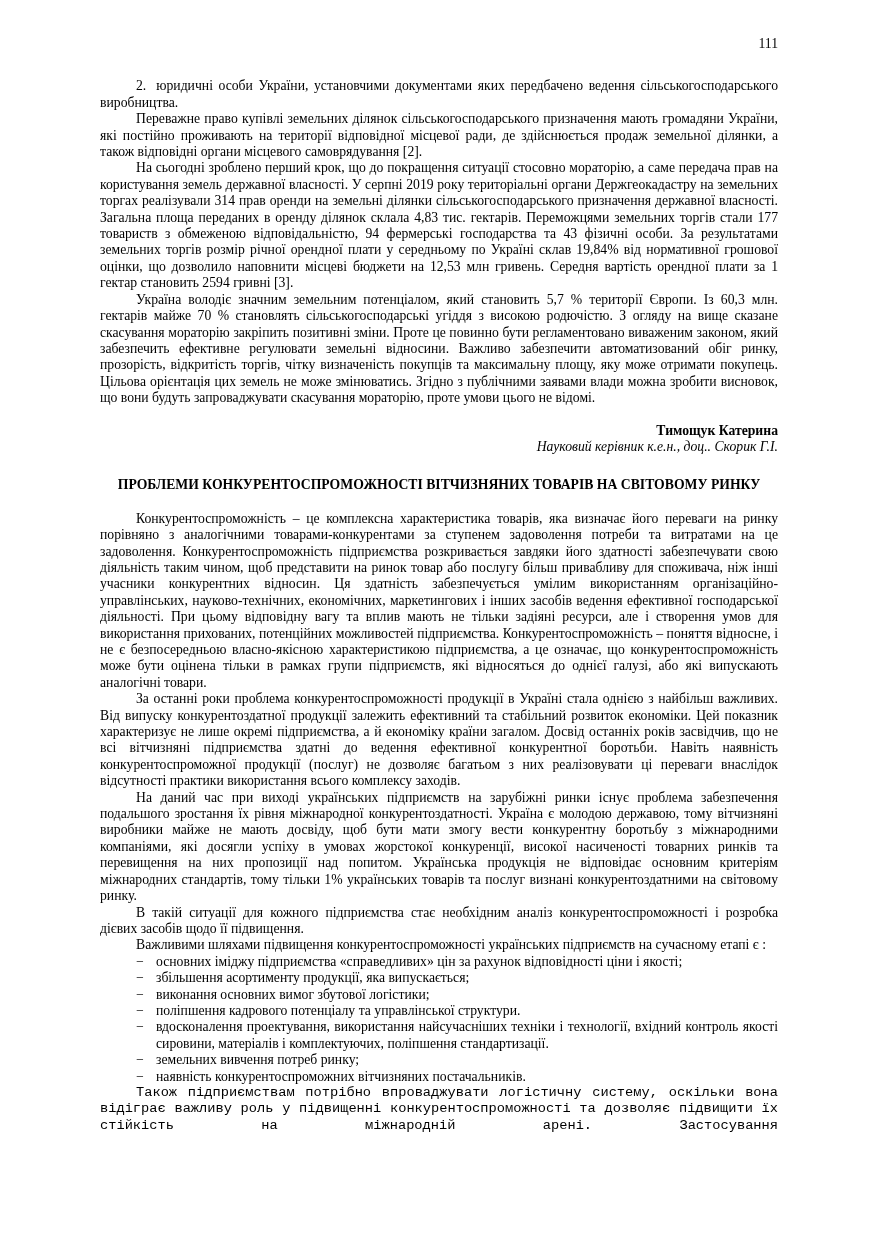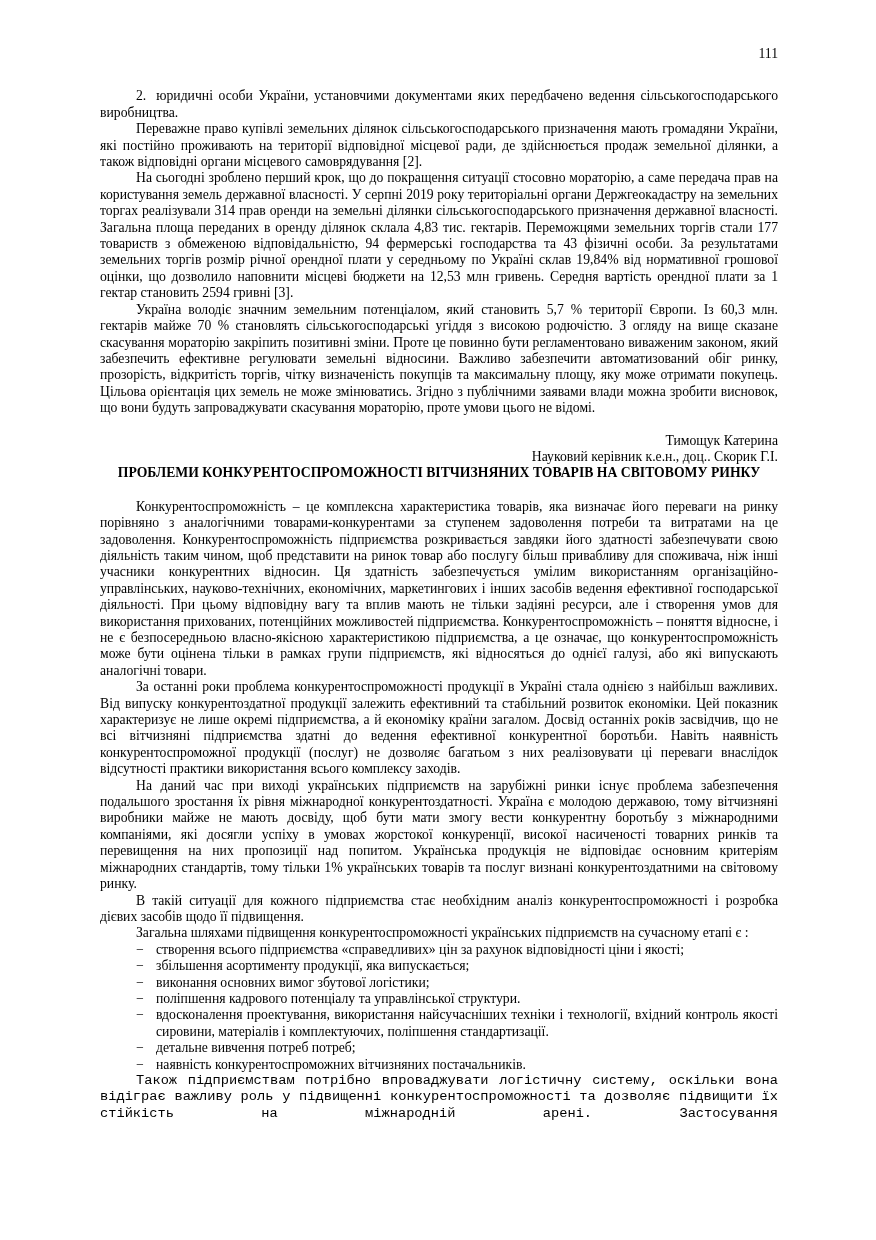--- a/index.html
+++ b/index.html
@@ -6,43 +6,43 @@
   .page {
     position: relative;
     width: 876px;
     height: 1240px;
     box-sizing: border-box;
     background: #ffffff;
     color: #000000;
     font-family: "Liberation Serif", "DejaVu Serif", serif;
     font-size: 13.7px;
     line-height: 16.4px;
-    padding: 46px 98px 30px 100px;
+    padding: 36px 98px 30px 100px;
     overflow: hidden;
   }
   .page-number {
     text-align: right;
     margin: 0 0 26px 0;
   }
   .para {
     margin: 0;
     text-align: justify;
     text-indent: 36px;
   }
   .num {
     margin-right: 10px;
   }
   .byline {
     margin-top: 16px;
     text-align: right;
   }
-  .byline .author { font-weight: normal; }
-  .byline .supervisor { }
+  .byline .author { font-weight: bold; }
+  .byline .supervisor { font-style: italic; }
   .article-title {
-    margin: 0 0 17px 0;
+    margin: 22px 0 17px 0;
     text-align: center;
     font-weight: bold;
     text-indent: 0;
   }
   .bullet-item {
     display: flex;
     padding-left: 36px;
   }
   .bullet-item .marker {
     flex: none;
@@ -75,46 +75,46 @@
     <div class="author">Тимощук Катерина</div>
     <div class="supervisor">Науковий керівник к.е.н., доц.. Скорик Г.І.</div>
   </div>
 
   <p class="para article-title">ПРОБЛЕМИ КОНКУРЕНТОСПРОМОЖНОСТІ ВІТЧИЗНЯНИХ ТОВАРІВ НА СВІТОВОМУ РИНКУ</p>
 
   <p class="para">Конкурентоспроможність – це комплексна характеристика товарів, яка визначає його переваги на ринку порівняно з аналогічними товарами-конкурентами за ступенем задоволення потреби та витратами на це задоволення. Конкурентоспроможність підприємства розкривається завдяки його здатності забезпечувати свою діяльність таким чином, щоб представити на ринок товар або послугу більш привабливу для споживача, ніж інші учасники конкурентних відносин. Ця здатність забезпечується умілим використанням організаційно-управлінських, науково-технічних, економічних, маркетингових і інших засобів ведення ефективної господарської діяльності. При цьому відповідну вагу та вплив мають не тільки задіяні ресурси, але і створення умов для використання прихованих, потенційних можливостей підприємства. Конкурентоспроможність – поняття відносне, і не є безпосередньою власно-якісною характеристикою підприємства, а це означає, що конкурентоспроможність може бути оцінена тільки в рамках групи підприємств, які відносяться до однієї галузі, або які випускають аналогічні товари.</p>
   <p class="para">За останні роки проблема конкурентоспроможності продукції в Україні стала однією з найбільш важливих. Від випуску конкурентоздатної продукції залежить ефективний та стабільний розвиток економіки. Цей показник характеризує не лише окремі підприємства, а й економіку країни загалом. Досвід останніх років засвідчив, що не всі вітчизняні підприємства здатні до ведення ефективної конкурентної боротьби. Навіть наявність конкурентоспроможної продукції (послуг) не дозволяє багатьом з них реалізовувати ці переваги внаслідок відсутності практики використання всього комплексу заходів.</p>
   <p class="para">На даний час при виході українських підприємств на зарубіжні ринки існує проблема забезпечення подальшого зростання їх рівня міжнародної конкурентоздатності. Україна є молодою державою, тому вітчизняні виробники майже не мають досвіду, щоб бути мати змогу вести конкурентну боротьбу з міжнародними компаніями, які досягли успіху в умовах жорстокої конкуренції, високої насиченості товарних ринків та перевищення на них пропозиції над попитом. Українська продукція не відповідає основним критеріям міжнародних стандартів, тому тільки 1% українських товарів та послуг визнані конкурентоздатними на світовому ринку.</p>
   <p class="para">В такій ситуації для кожного підприємства стає необхідним аналіз конкурентоспроможності і розробка дієвих засобів щодо її підвищення.</p>
-  <p class="para">Загальна шляхами підвищення конкурентоспроможності українських підприємств на сучасному етапі є :</p>
+  <p class="para">Важливими шляхами підвищення конкурентоспроможності українських підприємств на сучасному етапі є :</p>
 
   <div>
     <div class="bullet-item">
       <span class="marker">−</span>
-      <span class="btext">створення всього підприємства «справедливих» цін за рахунок відповідності ціни і якості;</span>
+      <span class="btext">основних іміджу підприємства «справедливих» цін за рахунок відповідності ціни і якості;</span>
     </div>
     <div class="bullet-item">
       <span class="marker">−</span>
       <span class="btext">збільшення асортименту продукції, яка випускається;</span>
     </div>
     <div class="bullet-item">
       <span class="marker">−</span>
       <span class="btext">виконання основних вимог збутової логістики;</span>
     </div>
     <div class="bullet-item">
       <span class="marker">−</span>
       <span class="btext">поліпшення кадрового потенціалу та управлінської структури.</span>
     </div>
     <div class="bullet-item">
       <span class="marker">−</span>
       <span class="btext">вдосконалення проектування, використання найсучасніших техніки і технології, вхідний контроль якості сировини, матеріалів і комплектуючих, поліпшення стандартизації.</span>
     </div>
     <div class="bullet-item">
       <span class="marker">−</span>
-      <span class="btext">детальне вивчення потреб потреб;</span>
+      <span class="btext">земельних вивчення потреб ринку;</span>
     </div>
     <div class="bullet-item">
       <span class="marker">−</span>
       <span class="btext">наявність конкурентоспроможних вітчизняних постачальників.</span>
     </div>
   </div>
 
   <p class="para closing">Також підприємствам потрібно впроваджувати логістичну систему, оскільки вона відіграє важливу роль у підвищенні конкурентоспроможності та дозволяє підвищити їх стійкість на міжнародній арені. Застосування</p>
 
 </div>

